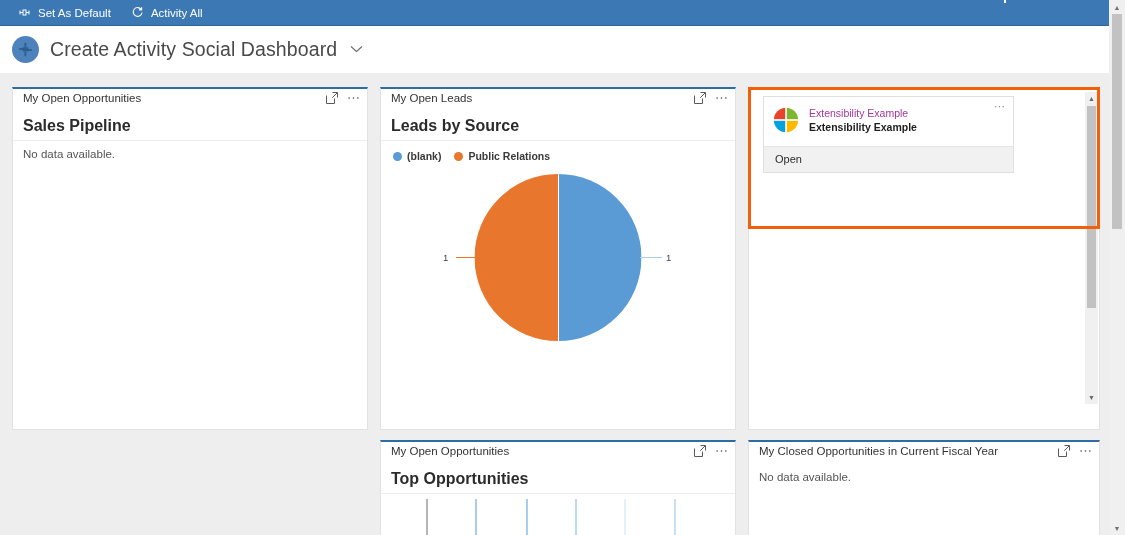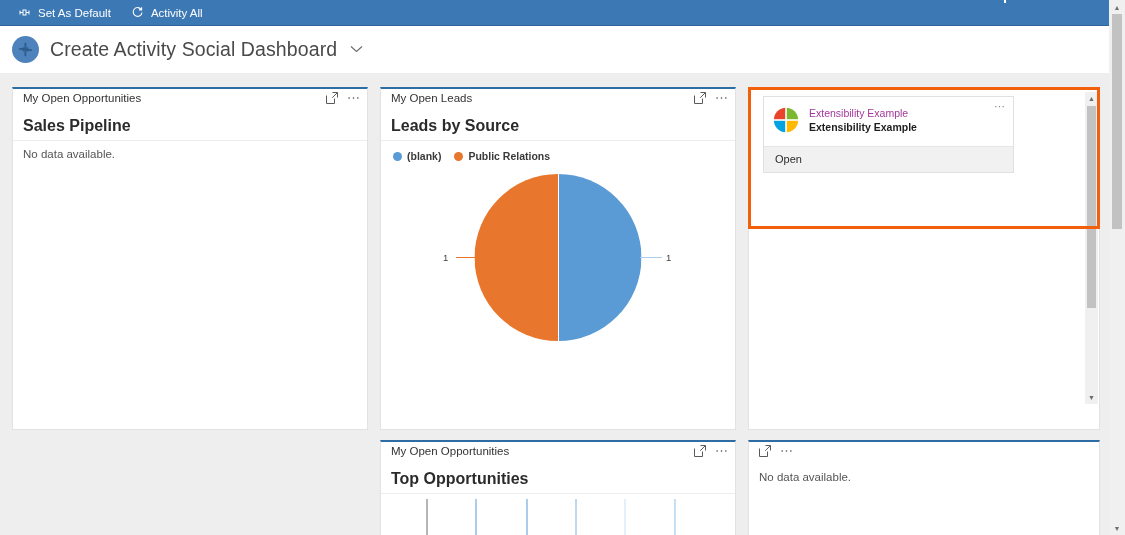--- a/index.html
+++ b/index.html
@@ -310,20 +310,21 @@
         <div class="bar-line" style="left:145px; height:36px; background:#a9cdeb;"></div>
         <div class="bar-line" style="left:194px; height:36px; background:#bcd9ef;"></div>
         <div class="bar-line" style="left:243px; height:36px; background:#e4f0fa;"></div>
         <div class="bar-line" style="left:293px; height:36px; background:#c8e0f4;"></div>
       </div>
     </div>
   </div>
 
   <div class="panel" style="left:748px; top:367px; width:352px; height:120px;">
     <div class="panel-head">
+      <span class="ph-title">My Closed Opportunities in Current Fiscal Year</span>
       <span class="ph-actions">
         <span>
           <svg class="icon-expand" viewBox="0 0 12 12">
               <path d="M0.5 3.5v8h8v-5" stroke="#5a5a5a" stroke-width="1" fill="none"></path>
               <path d="M6.5 0.5h5v5" stroke="#5a5a5a" stroke-width="1" fill="none"></path>
               <path d="M11.2 0.8L6.2 5.8" stroke="#5a5a5a" stroke-width="1" fill="none"></path>
             </svg>
         </span>
         <span class="icon-ellipsis">⋯</span>
       </span>

